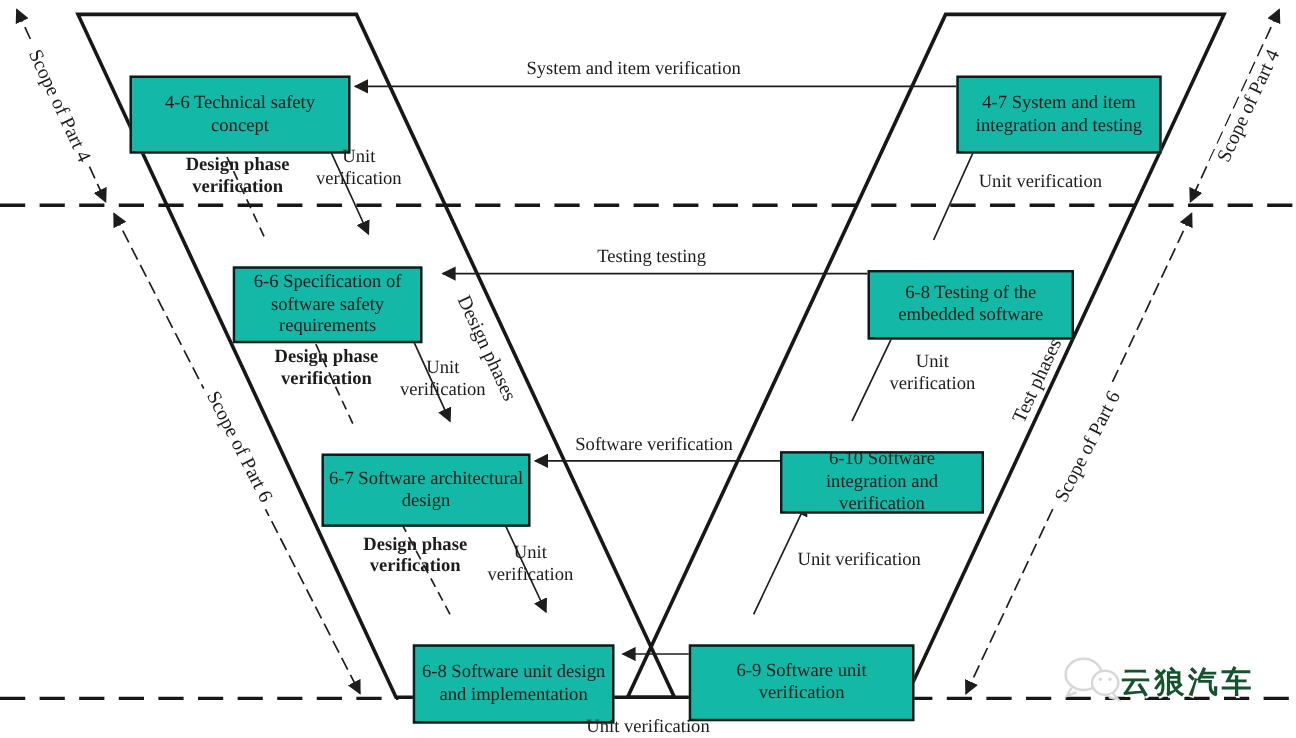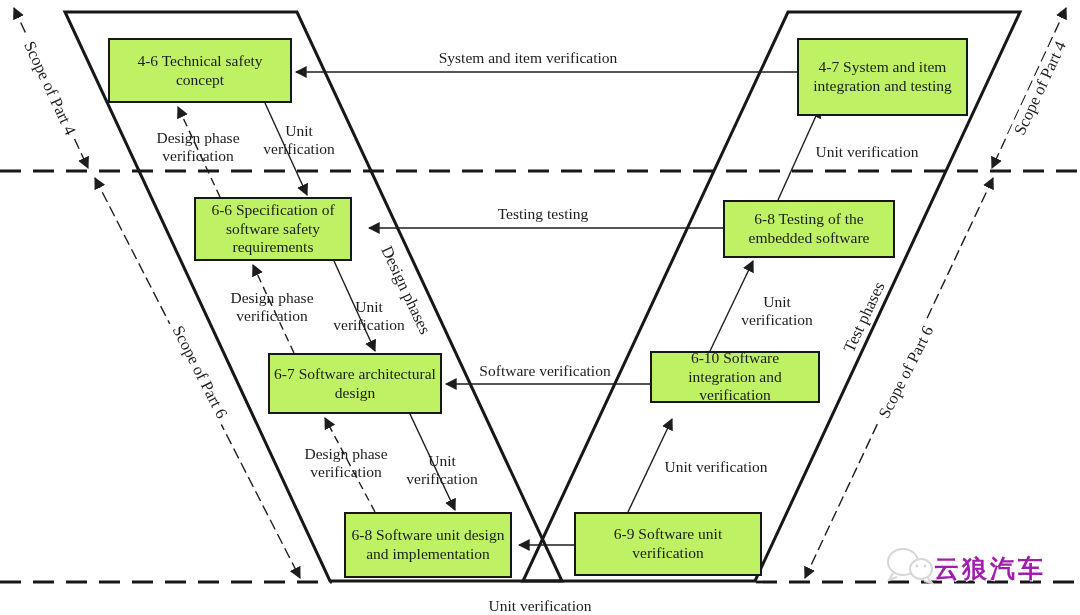--- a/index.html
+++ b/index.html
@@ -7,40 +7,40 @@
     position:relative;width:1080px;height:615px;background:#ffffff;overflow:hidden;
     font-family:"Liberation Serif","DejaVu Serif",serif;color:#1c1c1c;
   }
   .stage svg.layer{position:absolute;left:0;top:0;}
   .thick{stroke:#171717;stroke-width:3;fill:none;}
   .thin{stroke:#1d1d1d;stroke-width:1.4;fill:none;}
   .vdash{stroke-dasharray:8 5;}
   .scdash{stroke-dasharray:11 5;}
   .bigdash{stroke:#171717;stroke-width:2.8;stroke-dasharray:21 12;fill:none;}
   .box{
-    position:absolute;border:2.6px solid #171717;background:#bef264;
+    position:absolute;border:2.6px solid #171717;background:#14b8a6;
     display:flex;align-items:center;justify-content:center;text-align:center;
-    font-size:15.5px;line-height:1.22;padding:2px 4px;box-sizing:border-box;
+    font-size:15.5px;line-height:1.22;padding:2px 4px;box-sizing:border-box;margin-top:25px;
   }
   .lbl{
     position:absolute;transform:translate(-50%,-50%);text-align:center;
     font-size:15.5px;line-height:1.16;
   }
   .nowrap{white-space:nowrap;}
-  .w112{width:112px;}
+  .w112{width:112px;font-weight:bold;}
   .w82{width:82px;}
   .rot65{transform:translate(-50%,-50%) rotate(65deg);}
   .rot63{transform:translate(-50%,-50%) rotate(63deg);}
   .rotm65{transform:translate(-50%,-50%) rotate(-65deg);}
   .rotm63{transform:translate(-50%,-50%) rotate(-63deg);}
   .scope{font-size:16.5px;background:#ffffff;padding:0 6px;white-space:nowrap;}
   .phase{font-size:16.5px;white-space:nowrap;}
   .watermark-text{
     position:absolute;left:934px;top:552px;font-size:25px;font-weight:700;
-    letter-spacing:3px;color:#a21caf;white-space:nowrap;
+    letter-spacing:3px;color:#14532d;white-space:nowrap;
     text-shadow:1px 1px 0 #ffffff;
   }
 </style>
 </head>
 <body>
 
 <div class="stage">
 
   <svg class="layer" width="1080" height="615" viewBox="0 0 1080 615">
     <defs>
@@ -94,21 +94,21 @@
       <ellipse cx="903" cy="562" rx="15" ry="13"></ellipse>
       <path d="M893,573 l-4,7 8,-3" fill="#ffffff" stroke="#d7d7d7"></path>
       <ellipse cx="921" cy="569" rx="11" ry="10" fill="#ffffff"></ellipse>
       <path d="M927,577 l5,6 -8,-2" fill="#ffffff" stroke="#d7d7d7"></path>
       <circle cx="917" cy="566" r="1.4" fill="#d7d7d7" stroke="none"></circle>
       <circle cx="925" cy="566" r="1.4" fill="#d7d7d7" stroke="none"></circle>
     </g>
   </svg>
 
   <div class="box" style="left:108px;top:38px;width:184px;height:65px;">4-6 Technical safety concept</div>
-  <div class="box" style="left:797px;top:38px;width:171px;height:78px;">4-7 System and item integration and testing</div>
+  <div class="box" style="left:797px;top:38px;width:171px;height:65px;">4-7 System and item integration and testing</div>
   <div class="box" style="left:194px;top:197px;width:158px;height:64px;">6-6 Specification of software safety requirements</div>
   <div class="box" style="left:723px;top:200px;width:172px;height:58px;">6-8 Testing of the embedded software</div>
   <div class="box" style="left:268px;top:353px;width:174px;height:61px;">6-7 Software architectural design</div>
   <div class="box" style="left:650px;top:351px;width:170px;height:52px;">6-10 Software integration and verification</div>
   <div class="box" style="left:344px;top:512px;width:168px;height:66px;">6-8 Software unit design and implementation</div>
   <div class="box" style="left:574px;top:512px;width:188px;height:64px;">6-9 Software unit verification</div>
 
   <div class="lbl nowrap" style="left:528px;top:58px;">System and item verification</div>
   <div class="lbl nowrap" style="left:543px;top:214px;">Testing testing</div>
   <div class="lbl nowrap" style="left:545px;top:371px;">Software verification</div>

